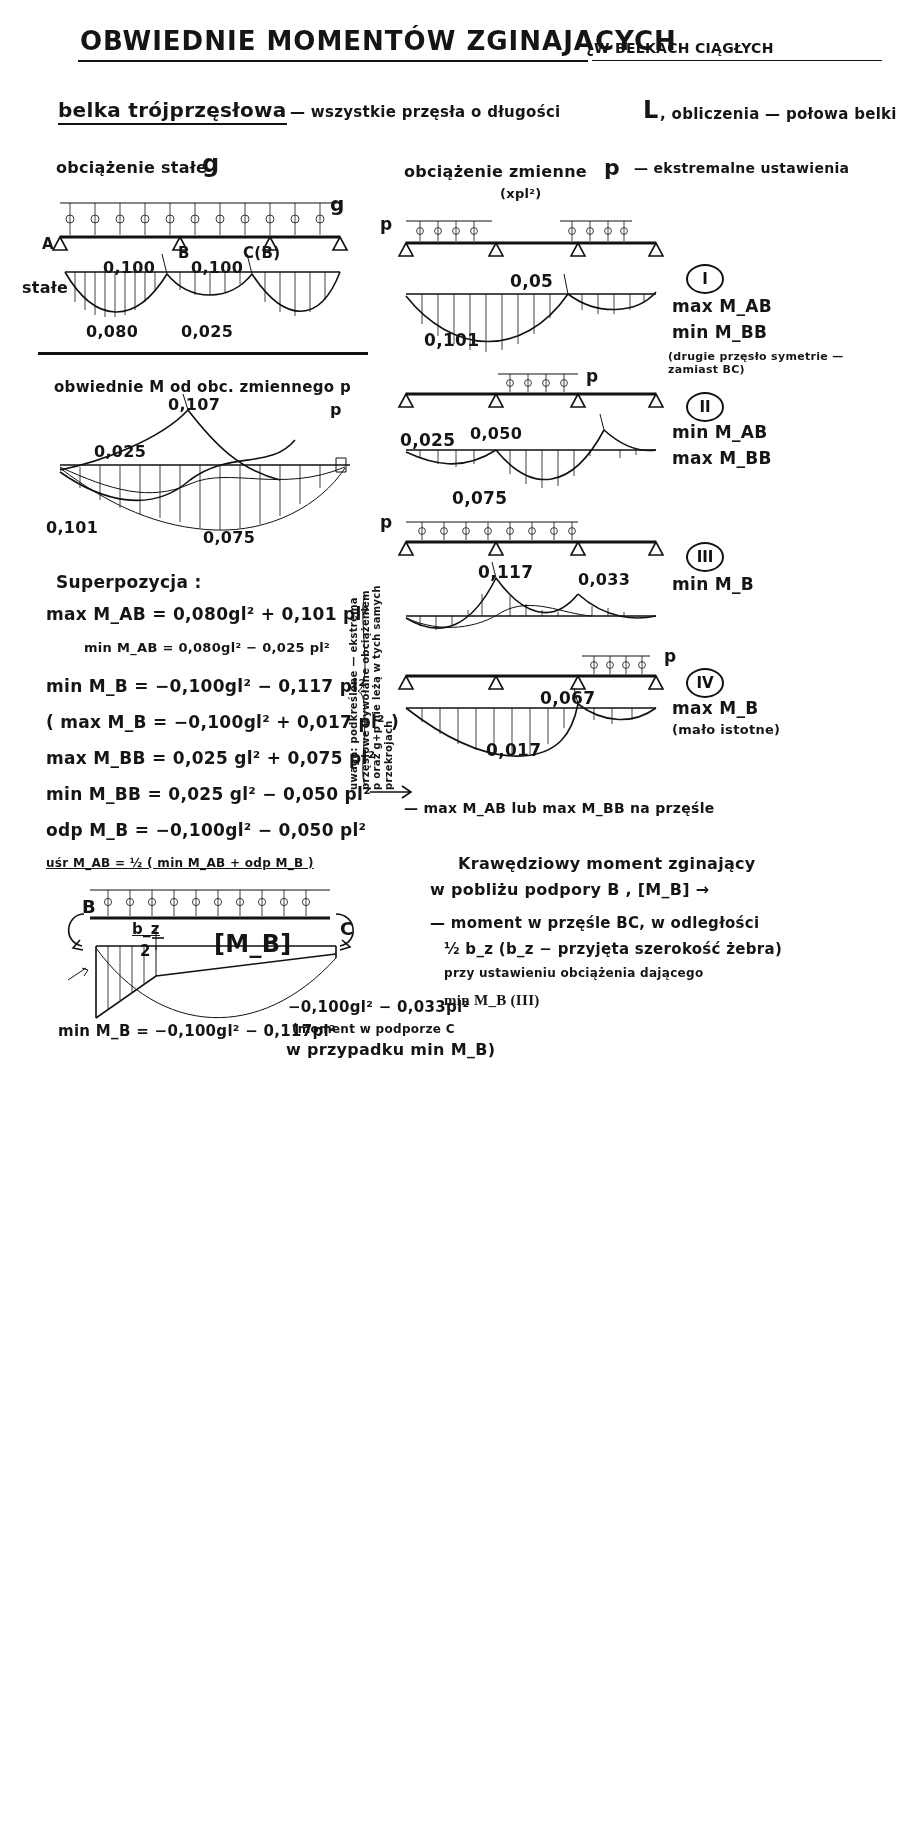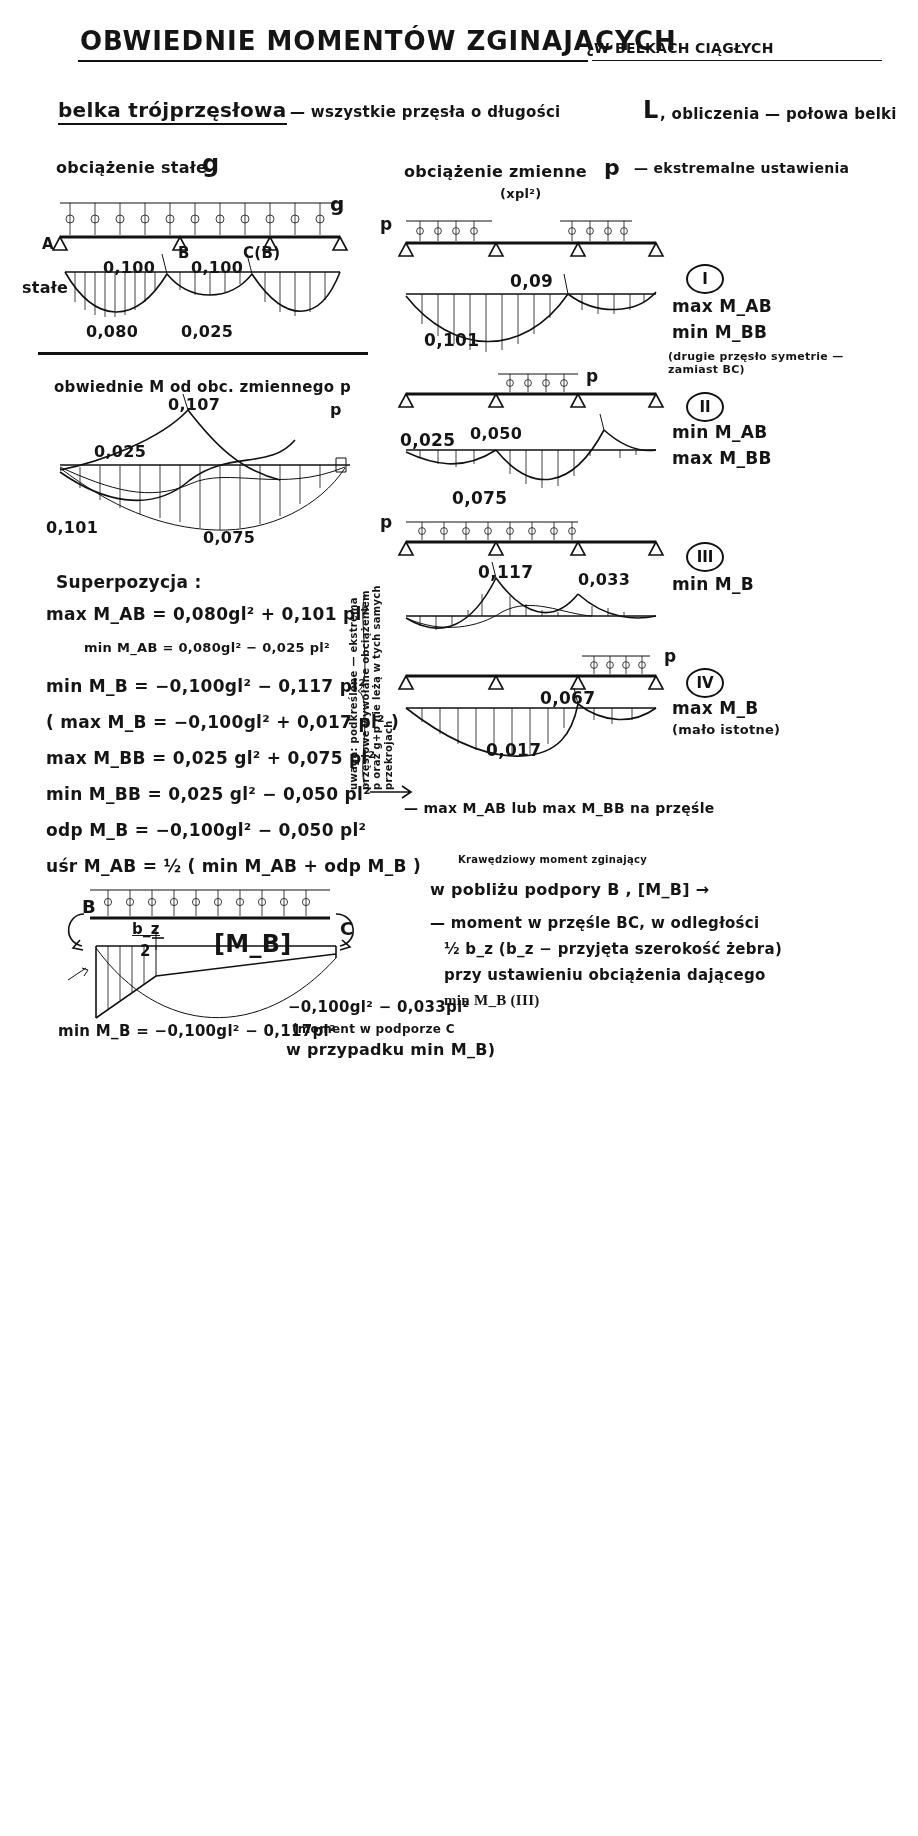--- a/index.html
+++ b/index.html
@@ -147,21 +147,21 @@
   <div class="t hw" style="left:330px;top:400px;font-size:16px;">p</div>
 
   <div class="t hw" style="left:56px;top:572px;font-size:17px;">Superpozycja :</div>
   <div class="t hw" style="left:46px;top:604px;font-size:17px;">max M_AB = 0,080gl² + 0,101 pl²</div>
   <div class="t hw" style="left:46px;top:640px;font-size:13px;margin-left:38px;">min M_AB = 0,080gl² − 0,025 pl²</div>
   <div class="t hw" style="left:46px;top:676px;font-size:17px;">min M_B = −0,100gl² − 0,117 pl²</div>
   <div class="t hw" style="left:46px;top:712px;font-size:17px;">( max M_B = −0,100gl² + 0,017 pl² )</div>
   <div class="t hw" style="left:46px;top:748px;font-size:17px;">max M_BB = 0,025 gl² + 0,075 pl²</div>
   <div class="t hw" style="left:46px;top:784px;font-size:17px;">min M_BB = 0,025 gl² − 0,050 pl²</div>
   <div class="t hw" style="left:46px;top:820px;font-size:17px;">odp M_B = −0,100gl² − 0,050 pl²</div>
-  <div class="t hw" style="left:46px;top:856px;font-size:17px;">uśr M_AB = ½ ( min M_AB + odp M_B )</div>
+  <div class="t hw" style="left:46px;top:856px;font-size:12px;text-decoration:underline;">uśr M_AB = ½ ( min M_AB + odp M_B )</div>
 
   <svg style="left:352px;top:596px;width:30px;height:190px">
     <path class="ln thin" d="M14,0 C4,6 22,90 6,95 C22,100 4,184 14,190"></path>
   </svg>
   <div class="vert small hw" style="left:348px;top:790px;transform:rotate(-90deg);width:210px;white-space:normal;line-height:1.15;font-size:10px;">uwaga: podkreślone — ekstrema przęsłowe wywołane obciążeniem p oraz g+p nie leżą w tych samych przekrojach</div>
 
   <div class="t hw" style="left:404px;top:162px;font-size:16px;">obciążenie zmienne</div>
   <div class="t hw" style="left:604px;top:155px;font-size:22px;">p</div>
   <div class="t hw" style="left:634px;top:160px;font-size:14px;">— ekstremalne ustawienia</div>
   <div class="t hw" style="left:500px;top:186px;font-size:13px;">(xpl²)</div>
@@ -216,21 +216,21 @@
       <line x1="126" y1="22" x2="126" y2="72"></line>
         <line x1="142" y1="22" x2="142" y2="62"></line>
       <line x1="158" y1="22" x2="158" y2="46"></line>
       <line x1="190" y1="22" x2="190" y2="38"></line>
         <line x1="206" y1="22" x2="206" y2="42"></line>
       <line x1="222" y1="22" x2="222" y2="42"></line>
         <line x1="238" y1="22" x2="238" y2="38"></line>
       <line x1="252" y1="22" x2="252" y2="30"></line>
     </g>
   </svg>
-  <div class="t hw" style="left:510px;top:271px;font-size:17px;">0,09</div>
+  <div class="t hw" style="left:510px;top:271px;font-size:17px;">0,05</div>
   <div class="t hw" style="left:424px;top:330px;font-size:17px;">0,101</div>
 
   <svg style="left:392px;top:368px;width:290px;height:50px">
     <line class="ln thick" x1="14" y1="26" x2="264" y2="26"></line>
     <line class="ln thin" x1="106" y1="6" x2="186" y2="6"></line>
     <g class="hatch">
       <line x1="118" y1="6" x2="118" y2="24"></line>
         <line x1="136" y1="6" x2="136" y2="24"></line>
       <line x1="154" y1="6" x2="154" y2="24"></line>
         <line x1="172" y1="6" x2="172" y2="24"></line>
@@ -380,25 +380,25 @@
   </svg>
   <div class="t hw" style="left:540px;top:688px;font-size:17px;">0,067</div>
   <div class="t hw" style="left:486px;top:740px;font-size:17px;">0,017</div>
 
   <svg style="left:370px;top:780px;width:48px;height:24px">
     <path class="ln med" d="M0,12 L40,12 M32,6 L41,12 L32,18"></path>
   </svg>
 
   <div class="t hw" style="left:404px;top:800px;font-size:14px;">— max M_AB lub max M_BB na przęśle</div>
 
-  <div class="t hw" style="left:458px;top:854px;font-size:10px;">Krawędziowy moment zginający</div>
+  <div class="t hw" style="left:458px;top:854px;font-size:16px;">Krawędziowy moment zginający</div>
   <div class="t hw" style="left:430px;top:880px;font-size:16px;">w pobliżu podpory B , [M_B] →</div>
   <div class="t hw" style="left:430px;top:914px;font-size:15px;">— moment w przęśle BC, w odległości</div>
   <div class="t hw" style="left:444px;top:940px;font-size:15px;">½ b_z  (b_z − przyjęta szerokość żebra)</div>
-  <div class="t hw" style="left:444px;top:966px;font-size:15px;">przy ustawieniu obciążenia dającego</div>
+  <div class="t hw" style="left:444px;top:966px;font-size:12px;">przy ustawieniu obciążenia dającego</div>
   <div class="t hw" style="left:444px;top:992px;font-size:15px;font-family:Liberation Serif, serif;">min M_B  (III)</div>
 
   <svg style="left:60px;top:880px;width:330px;height:70px">
     <line class="ln thick" x1="30" y1="38" x2="270" y2="38"></line>
     <line class="ln thin" x1="30" y1="10" x2="270" y2="10"></line>
     <g class="hatch">
       <line x1="48" y1="10" x2="48" y2="36"></line>
         <line x1="70" y1="10" x2="70" y2="36"></line>
       <line x1="92" y1="10" x2="92" y2="36"></line>
         <line x1="114" y1="10" x2="114" y2="36"></line>

